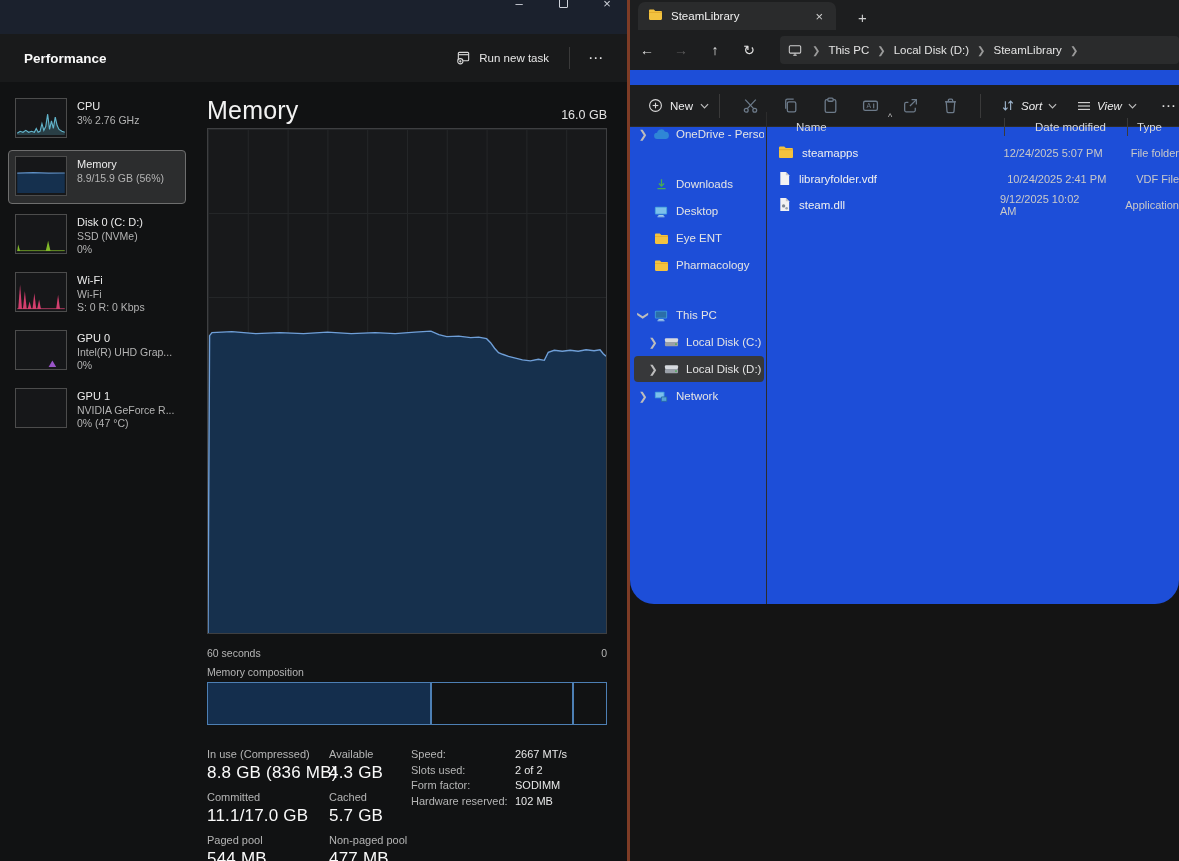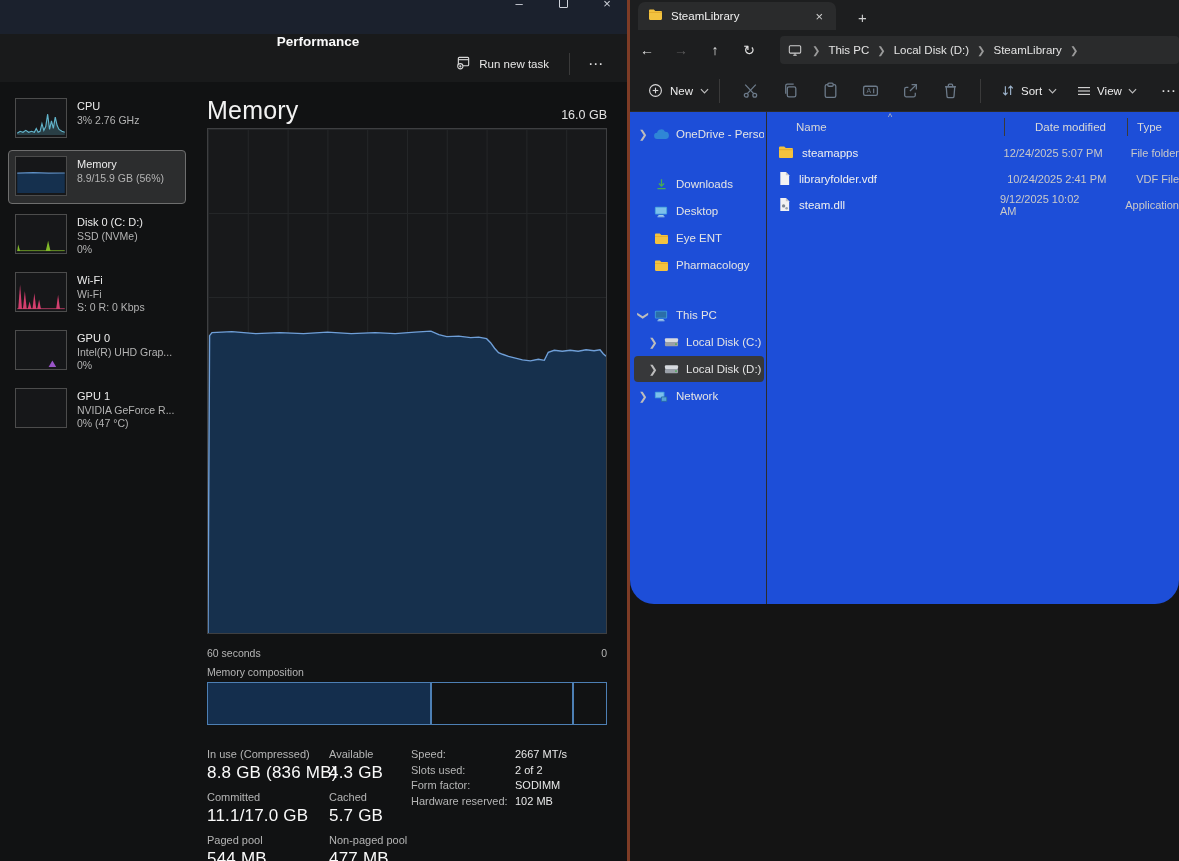--- a/index.html
+++ b/index.html
@@ -7,21 +7,21 @@
     font-family:"Liberation Sans","DejaVu Sans",sans-serif; color:#e8e8e8; }
 
   
   #taskmanager { position:absolute; left:0; top:0; width:628px; height:861px; background:#111213; }
   .tm-titlebar { position:absolute; left:0; top:0; width:100%; height:34px; background:#1b212d; }
   .tm-caption-btns { position:absolute; right:12px; top:-6px; display:flex; gap:26px; }
   .cap-btn { width:18px; height:18px; display:flex; align-items:center; justify-content:center;
     color:#cfd3da; font-size:13px; cursor:default; }
   .cap-max-glyph { width:9px; height:9px; border:1.3px solid #cfd3da; border-radius:1px; }
   .tm-header { position:absolute; left:0; top:34px; width:100%; height:48px; background:#191a1b;
-    display:flex; align-items:center; padding:0 16px 0 24px;flex-direction:column; }
+    display:flex; align-items:center; padding:0 16px 0 24px; }
   .tm-header-title { font-size:13.5px; font-weight:700; color:#fafafa; }
   .tm-header-right { margin-left:auto; display:flex; align-items:center; gap:10px; }
   .run-task-btn { display:flex; align-items:center; gap:8px; font-size:11.5px; color:#e6e6e6;
     padding:6px 10px; border-radius:4px; }
   .tm-header-divider { width:1px; height:22px; background:#3a3a3a; }
   .more-btn { color:#dedede; font-size:15px; letter-spacing:1px; padding:4px 8px; }
 
   
   .tm-sidebar { position:absolute; left:8px; top:92px; width:178px; }
   .tm-item { display:flex; align-items:flex-start; padding:5px 6px; margin-bottom:4px;
@@ -76,26 +76,26 @@
 
   .fx-addressbar { position:absolute; left:0; top:30px; width:100%; height:40px; background:#1d1e1f;
     display:flex; align-items:center; }
   .nav-arrow { width:34px; text-align:center; font-size:14px; color:#e0e0e0; }
   .nav-arrow.disabled { color:#5c5c5c; }
   .fx-breadcrumb { margin-left:14px; height:28px; background:#2a2b2c; border-radius:4px; flex:1;
     display:flex; align-items:center; padding:0 6px; min-width:0; overflow:hidden; }
   .crumb { font-size:11.5px; color:#e4e4e4; padding:0 6px; white-space:nowrap; }
   .crumb-sep { color:#9a9a9a; font-size:10px; padding:0 2px; }
 
-  .fx-toolbar { position:absolute; left:0; top:70px; width:100%; height:42px; background:#1d1e1f;
+  .fx-toolbar { position:absolute; left:0; top:85px; width:100%; height:42px; background:#1d1e1f;
     display:flex; align-items:center; border-bottom:1px solid #2a2a2a; }
   .tb-new { display:flex; align-items:center; gap:7px; margin-left:18px; font-size:11.5px; color:#ececec; }
   .tb-divider { width:1px; height:24px; background:#3a3a3a; margin:0 10px; }
   .tb-icon { width:40px; display:flex; justify-content:center; }
-  .tb-labelbtn { display:flex; align-items:center; gap:6px; font-size:11.5px; color:#ececec; padding:0 10px; }
+  .tb-labelbtn { display:flex; align-items:center; gap:6px; font-size:11.5px; color:#ececec; padding:0 10px;font-style:italic; }
   .tb-more { margin-left:14px; color:#dedede; font-size:15px; letter-spacing:1px; }
   .chev { display:inline-block; }
 
   .fx-body { position:absolute; left:0; top:112px; bottom:0; width:100%; }
   .fx-nav { position:absolute; left:0; top:0; bottom:0; width:137px; padding-top:8px; }
   .fx-nav::after { content:""; position:absolute; right:0; top:0; bottom:0; width:1px; background:#2c2c2c; }
   .nav-row { display:flex; align-items:center; height:26px; margin:1px 3px 1px 4px; border-radius:4px;
     font-size:11.5px; color:#e4e4e4; white-space:nowrap; overflow:hidden; }
   .nav-row.selected { background:#37383a; }
   .nav-chev { width:18px; text-align:center; color:#bdbdbd; font-size:11px; flex:none; }

